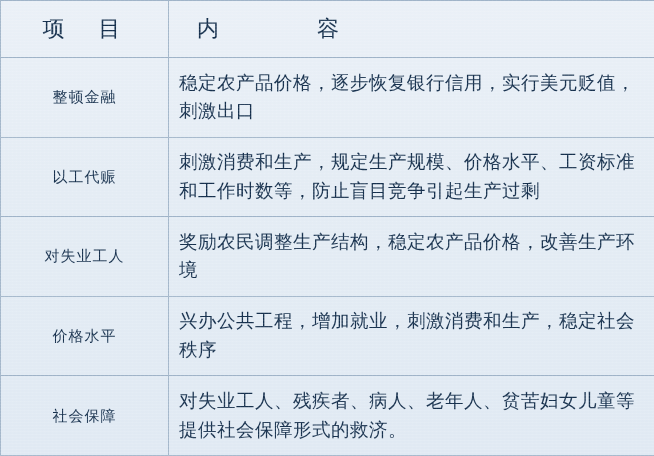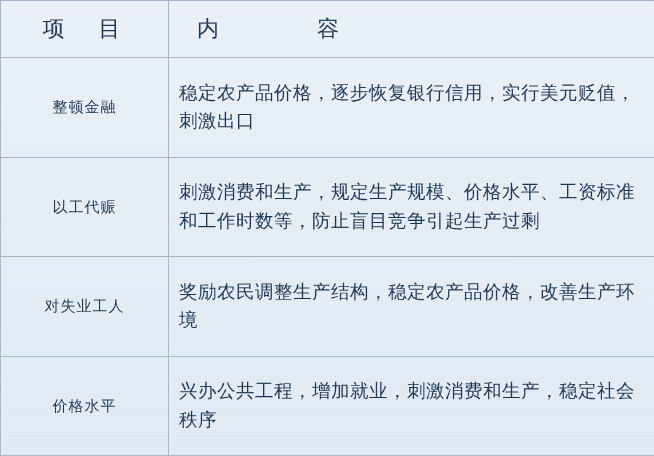--- a/index.html
+++ b/index.html
@@ -125,16 +125,24 @@
 
       <tr>
         <td class="col-item">
           <span class="item-text">价格水平</span>
         </td>
         <td class="col-content">
           <span class="content-text">兴办公共工程，增加就业，刺激消费和生产，稳定社会秩序</span>
         </td>
       </tr>
 
+      <tr>
+        <td class="col-item">
+          <span class="item-text">社会保障</span>
+        </td>
+        <td class="col-content">
+          <span class="content-text">对失业工人、残疾者、病人、老年人、贫苦妇女儿童等提供社会保障形式的救济。</span>
+        </td>
+      </tr>
     </tbody>
   </table>
   <div id="texture"></div>
 </div>
 
 </body></html>

